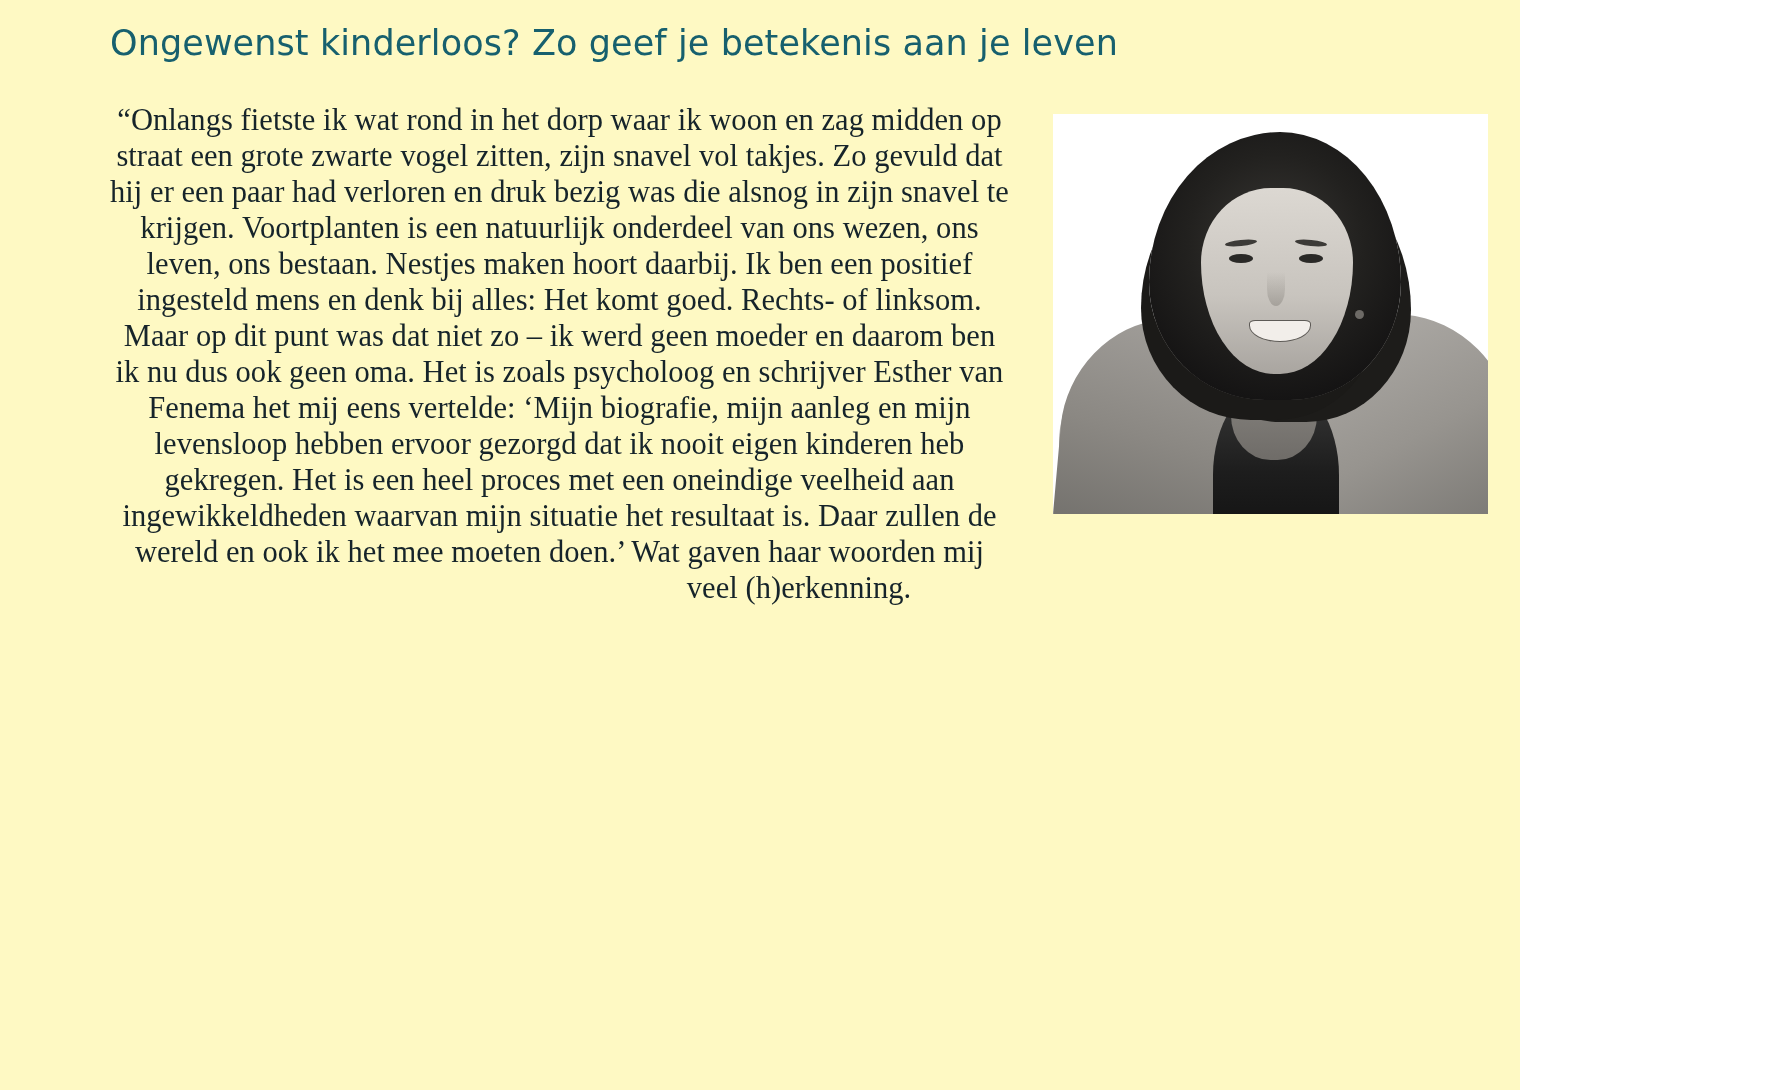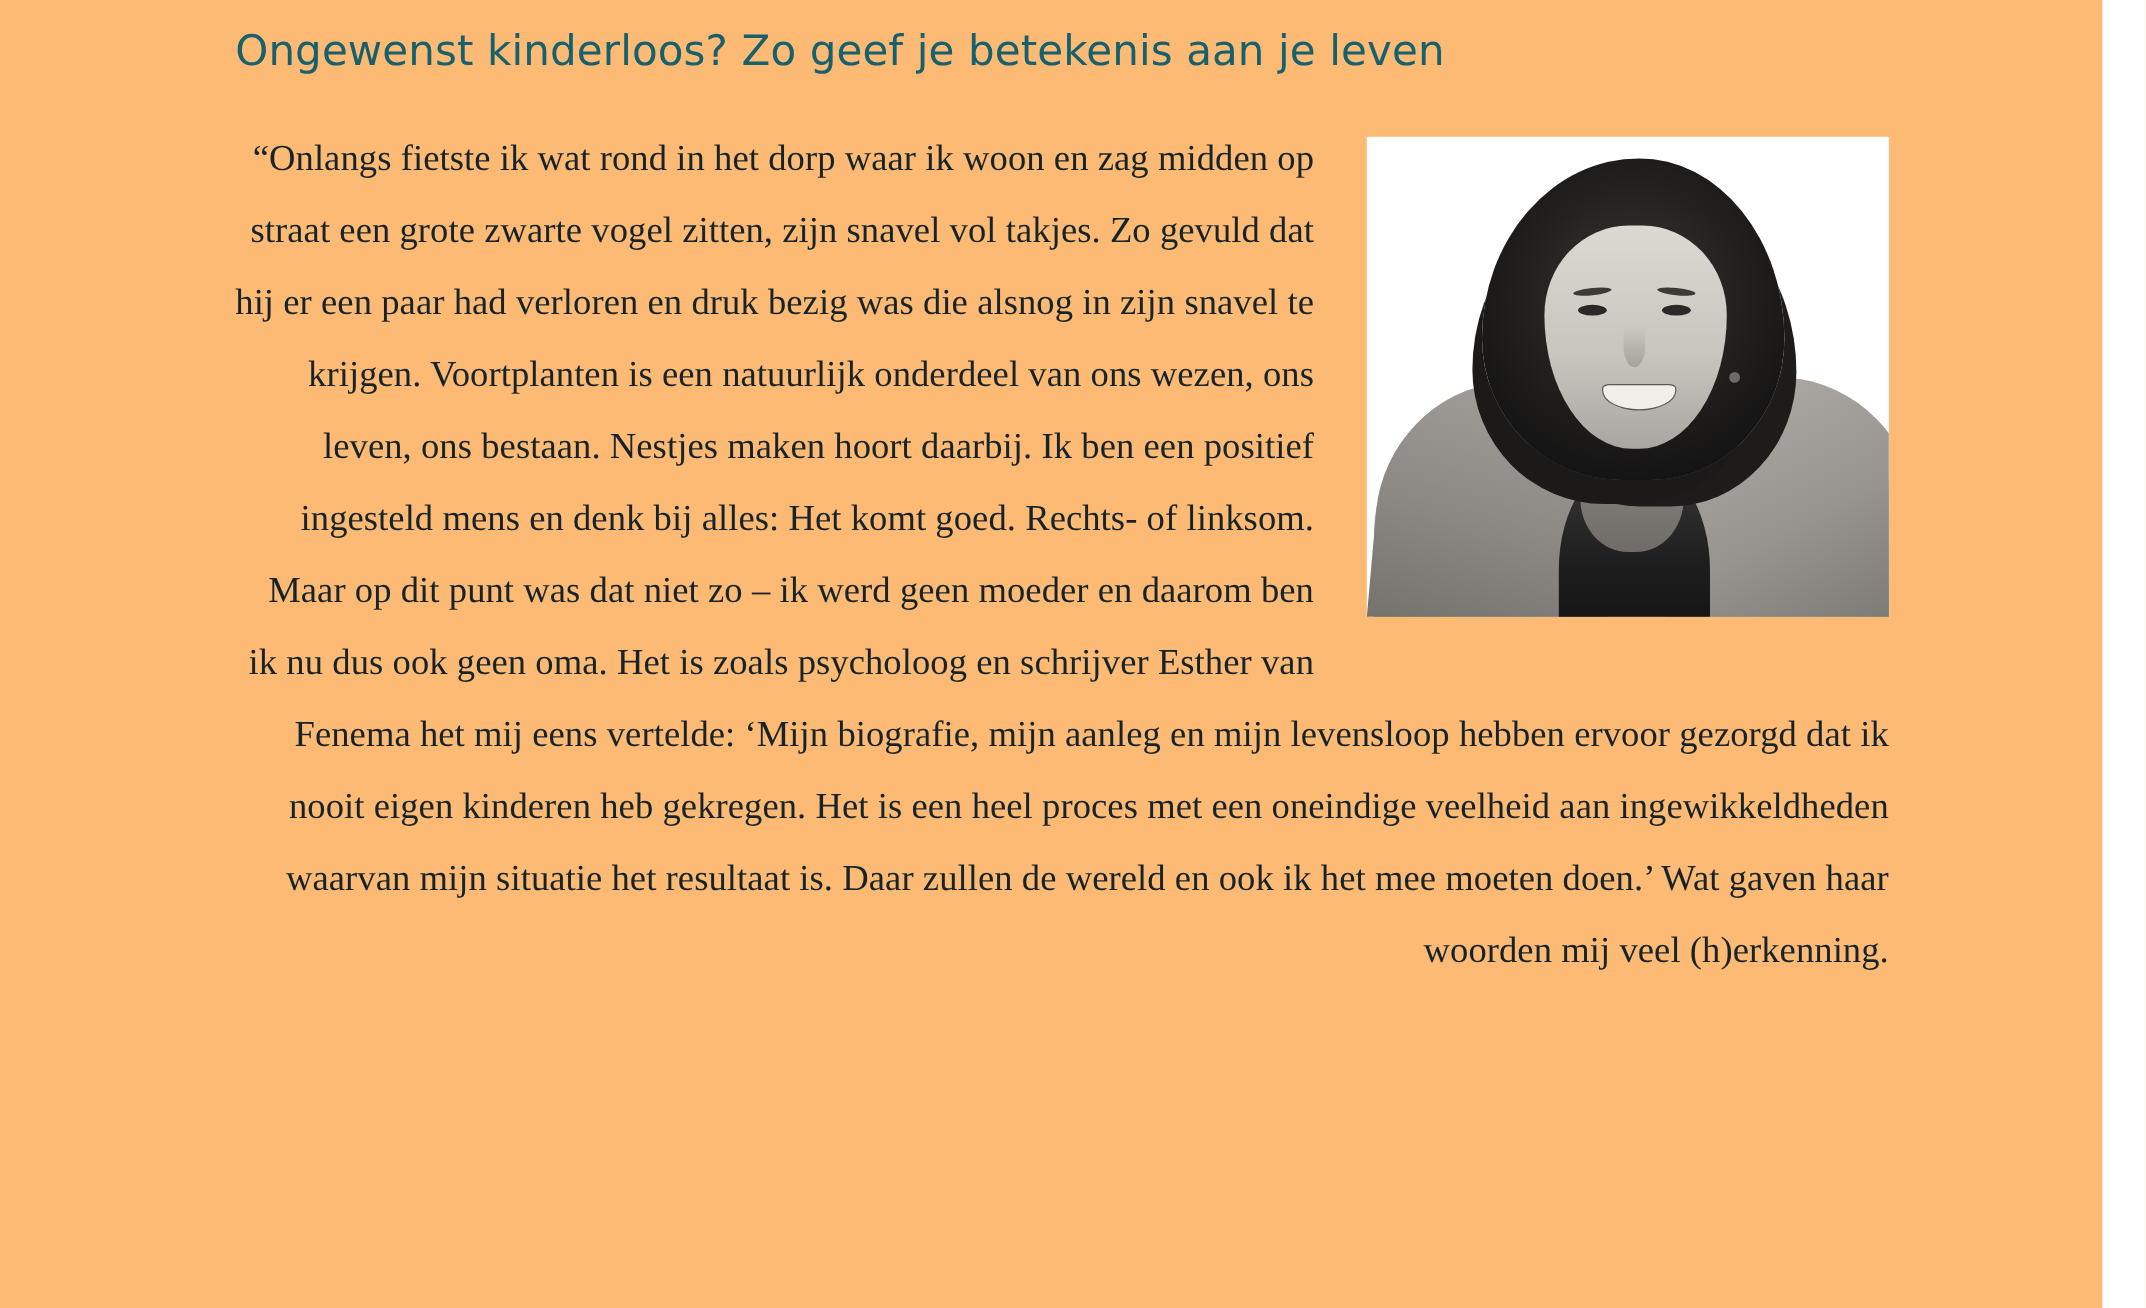--- a/index.html
+++ b/index.html
@@ -10,25 +10,25 @@
   body {
     width: 1788px;
     min-height: 1090px;
     font-family: "Liberation Serif", serif;
     color: #1c2a2e;
     -webkit-font-smoothing: antialiased;
   }
 
   .page {
     position: relative;
-    width: 1752px;
+    width: 1520px;
     min-height: 1090px;
     box-sizing: border-box;
     padding: 22px 0 0 0;
-    background: #fdba74;
+    background: #fef9c3;
     overflow: hidden;
   }
 
   .article {
     position: relative;
     margin: 0 auto;
     width: 1580px;
     box-sizing: border-box;
     padding-left: 110px;
     padding-right: 92px;
@@ -182,24 +182,24 @@
     top: 196px;
     width: 9px;
     height: 9px;
     background: #6d6a66;
     border-radius: 50%;
   }
 
   .quote {
     font-family: "Liberation Serif", serif;
     font-size: 30.5px;
-    line-height: 60px;
+    line-height: 36px;
     color: #16242a;
     margin: 0;
-    text-align: right;
+    text-align: center;
     letter-spacing: 0.05px;
   }
 
   .quote p { margin: 0; }
 </style>
 </head>
 <body>
 
 <div class="page">
   <div class="article">

